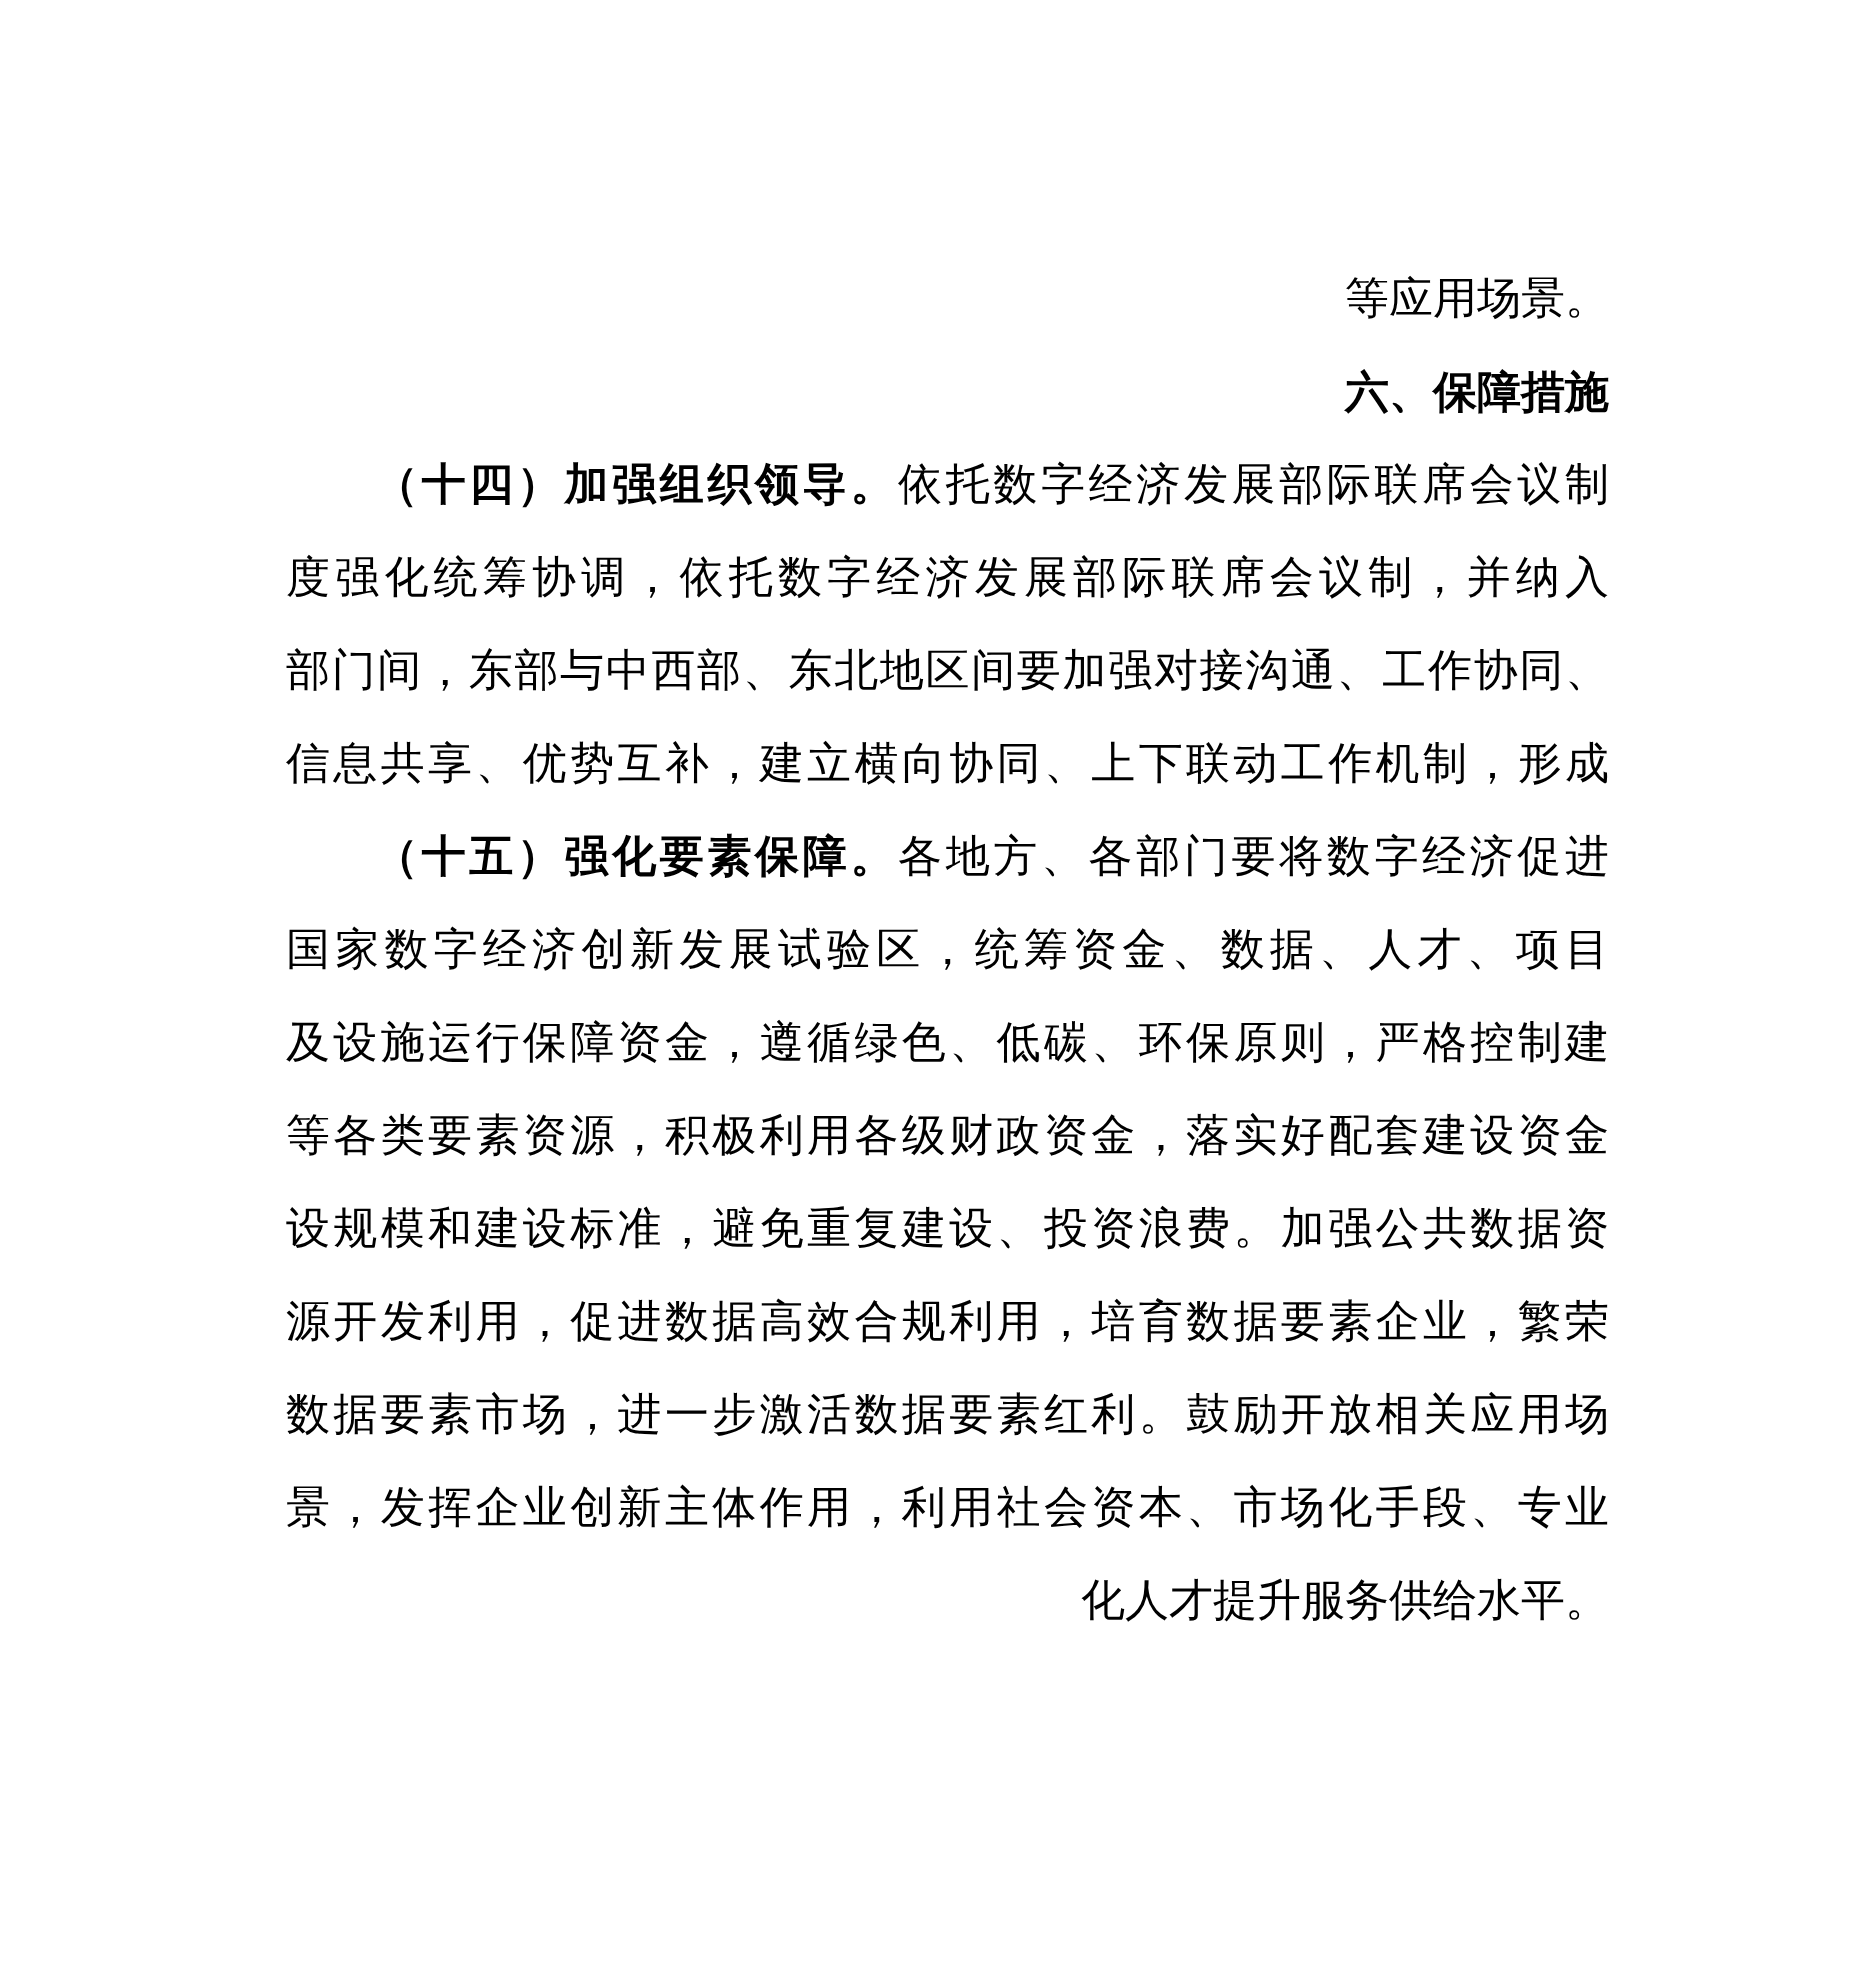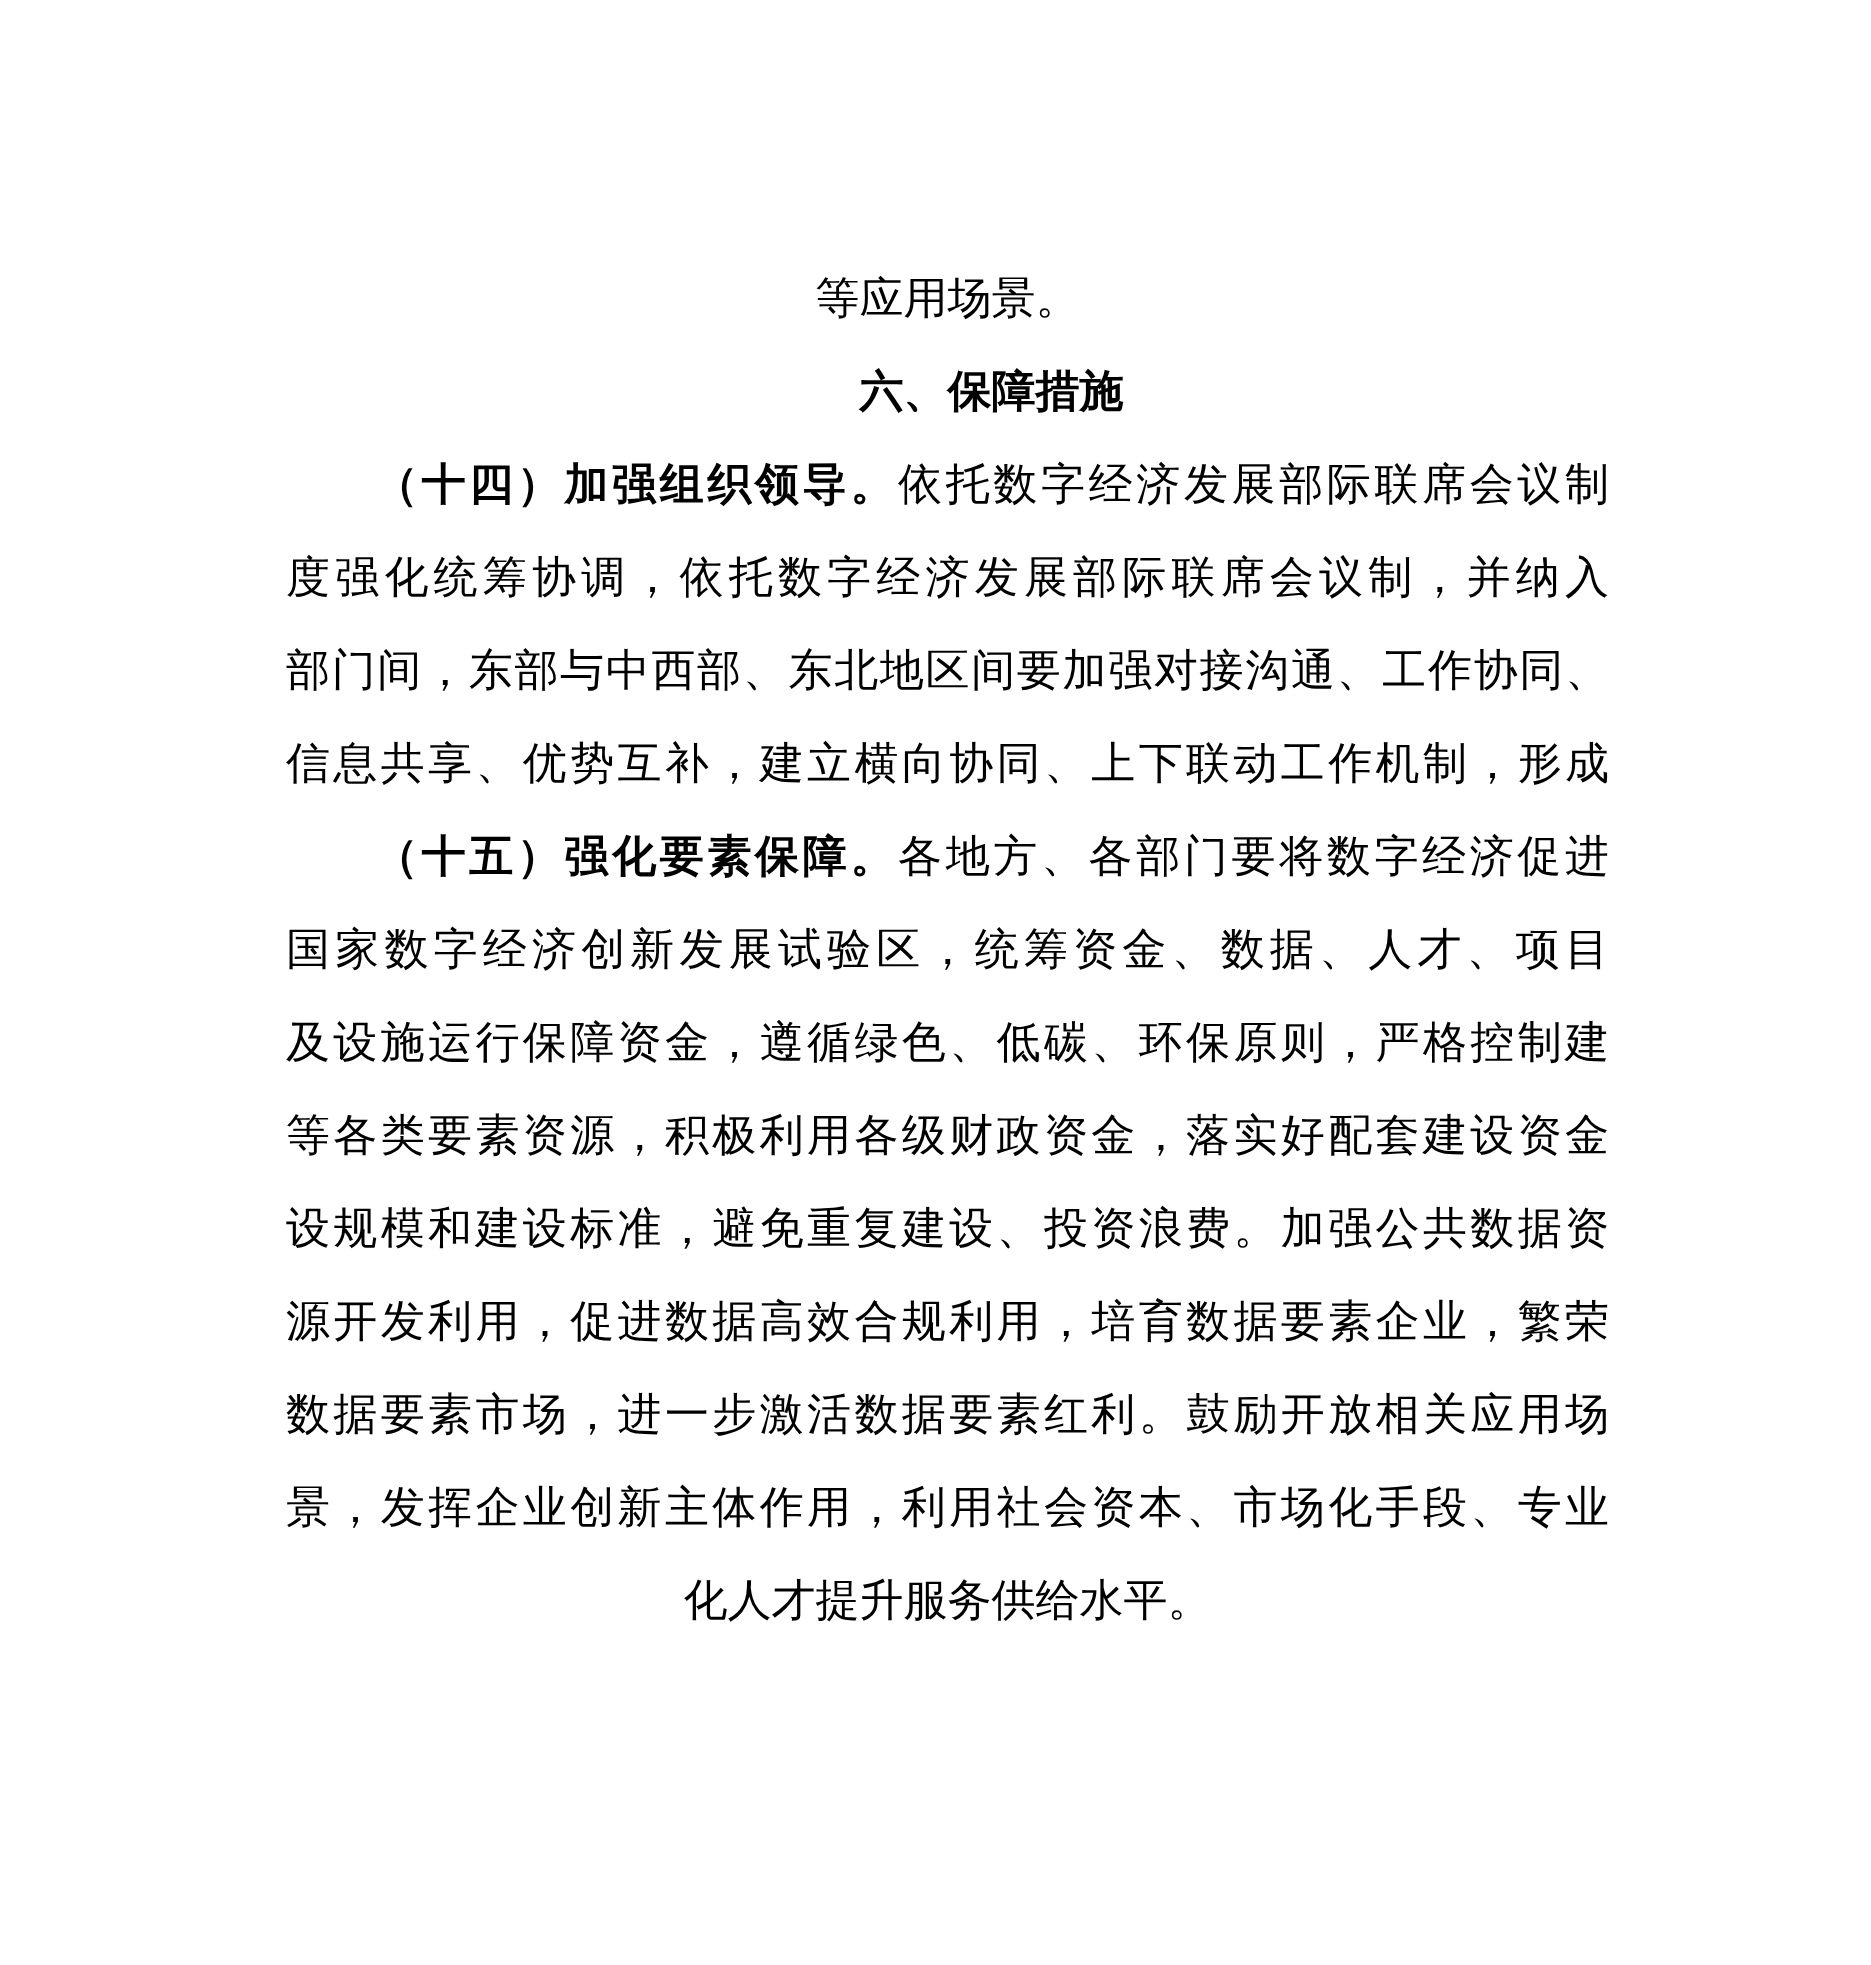--- a/index.html
+++ b/index.html
@@ -20,35 +20,35 @@
     top: 252px;
     width: 1323px;
     font-family: "Liberation Serif", "DejaVu Serif", serif;
     font-size: 44px;
     color: #000000;
     letter-spacing: 0;
   }
   .line {
     height: 93px;
     line-height: 93px;
-    text-align: center;
+    text-align: right;
     overflow: visible;
   }
   .line.justify {
     text-align: justify;
     text-align-last: justify;
   }
   .line.indent {
     text-indent: 88px;
   }
   .line .seg-bold {
     font-weight: bold;
   }
   .line.heading {
-    font-family: Liberation Serif, serif;
+    font-family: Liberation Sans, sans-serif;
     font-weight: bold;
   }
 </style>
 </head>
 <body>
 
 <div class="page">
   <div class="text-block" id="text-block">
       <div class="line"><span class="seg-normal">等应用场景。</span></div>
       <div class="line indent heading"><span class="seg-bold">六、保障措施</span></div>

